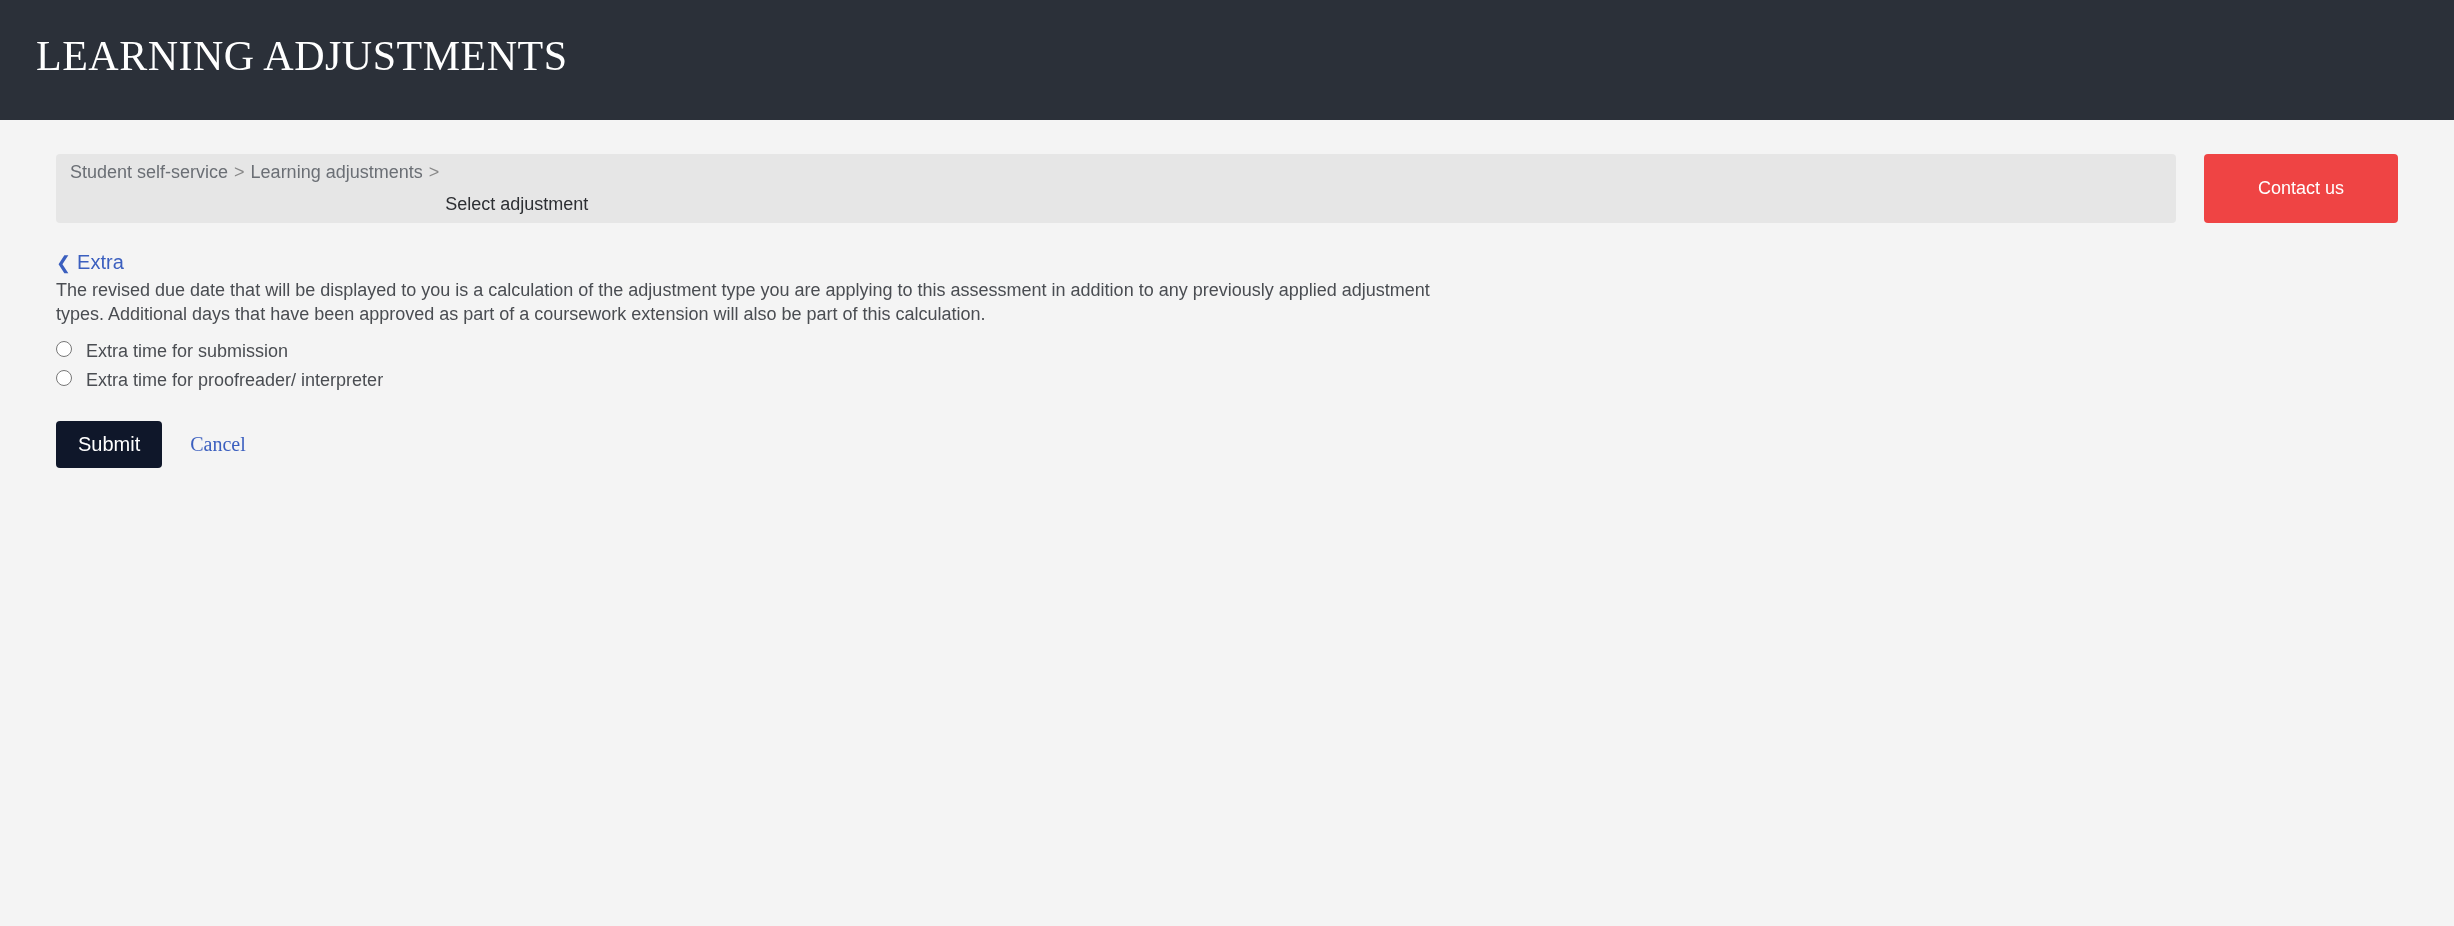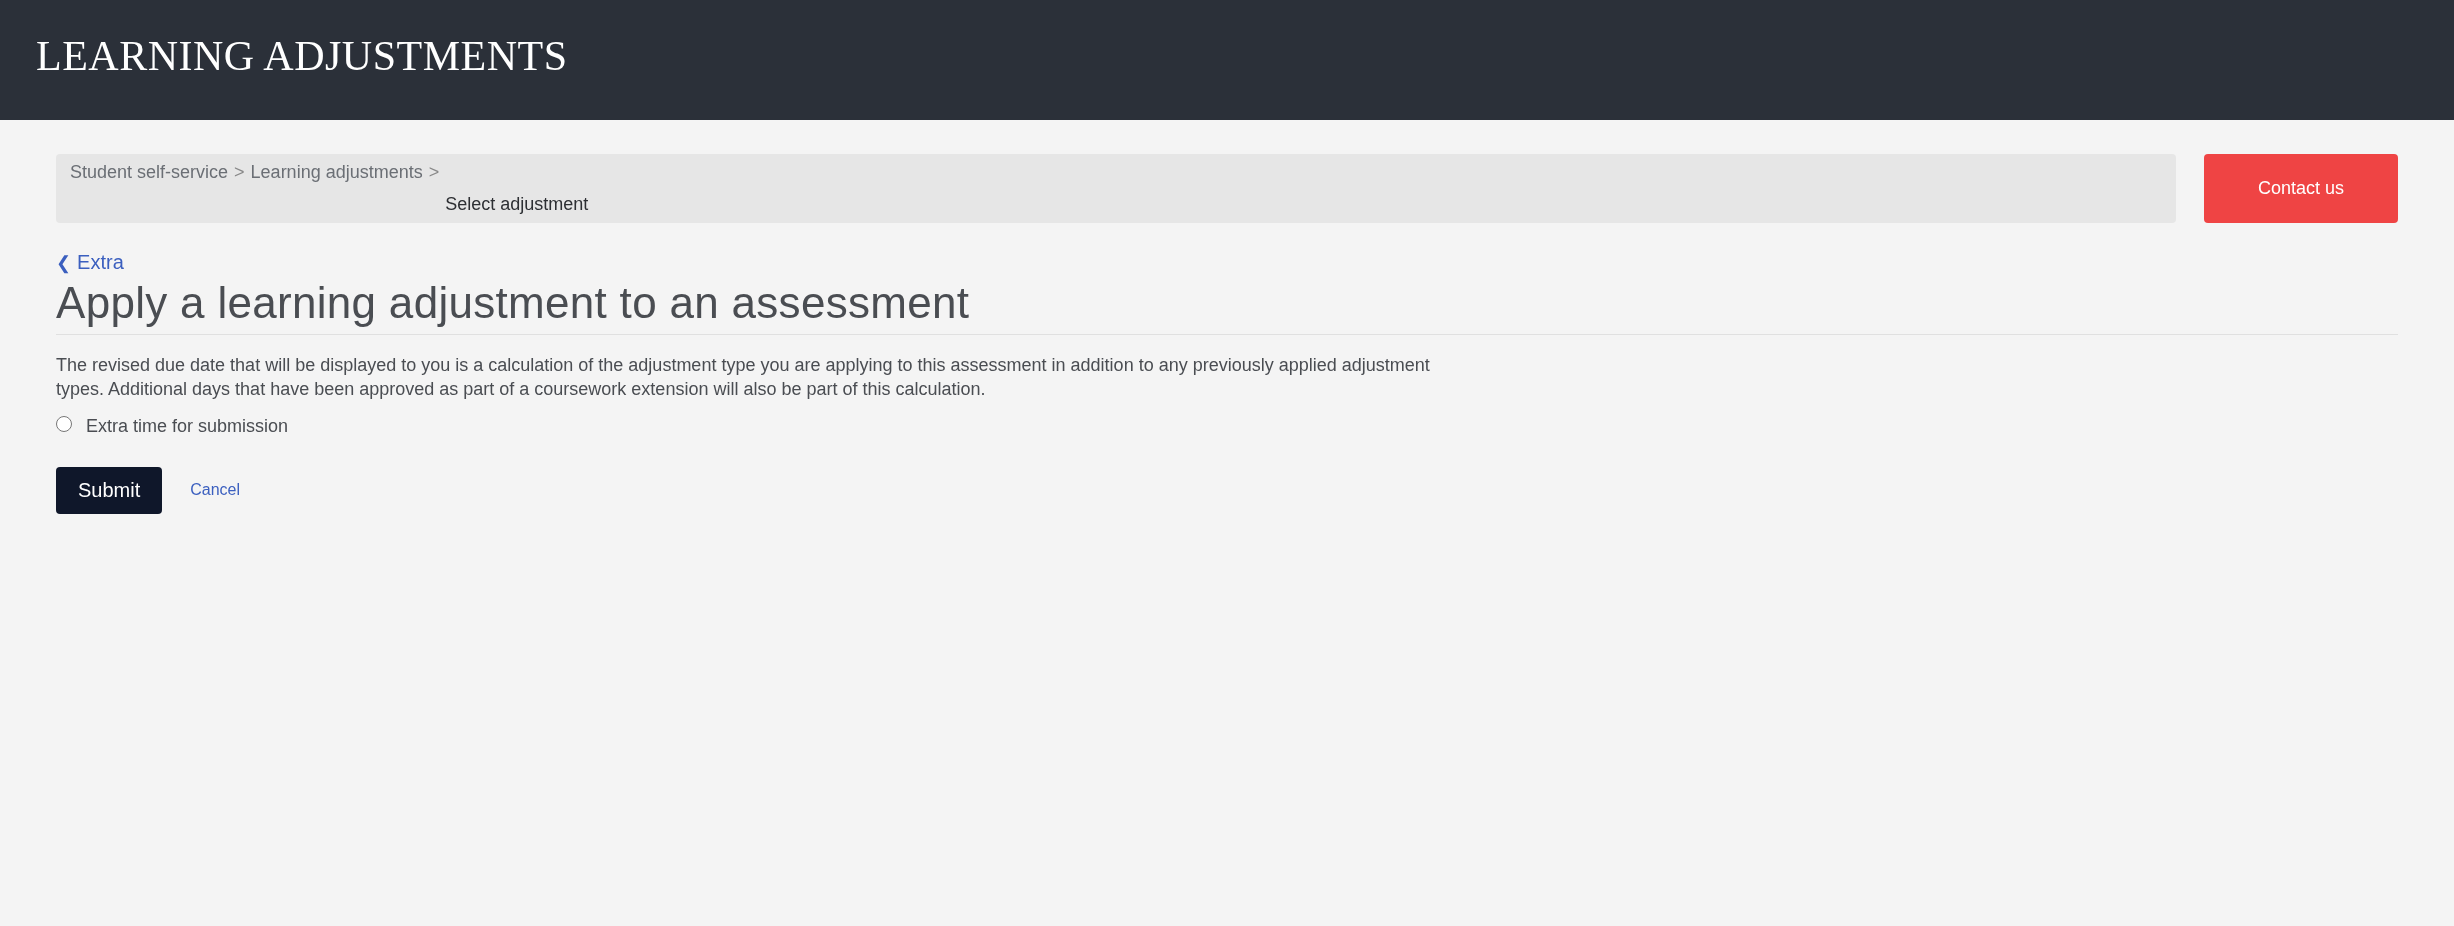--- a/index.html
+++ b/index.html
@@ -113,22 +113,23 @@
     background: #0f172a;
     color: #fff;
     border: none;
     border-radius: 4px;
     padding: 12px 22px;
     font-size: 20px;
     cursor: pointer;
   }
   .cancel-link {
     color: #3b5fbf;
-    font-size: 16px;
+    font-size: 20px;
     cursor: pointer;
+    font-family: Liberation Serif, serif;
   }
 </style>
 </head>
 <body>
 
 <div class="header">
   <h1>LEARNING ADJUSTMENTS</h1>
 </div>
 
 <div class="content-wrap">
@@ -142,28 +143,31 @@
       <span class="current">Select adjustment</span>
     </nav>
     <button class="contact-btn">Contact us</button>
   </div>
 
   <a class="back-link">
     <span class="chev">❮</span>
     <span>Extra</span>
   </a>
 
-  <h2 class="page-title">Apply a learning adjustment to an assessment</h2>
 
   <p class="para">The revised due date that will be displayed to you is a calculation of the adjustment type you are applying to this assessment in addition to any previously applied adjustment types. Additional days that have been approved as part of a coursework extension will also be part of this calculation.</p>
 
 
   <div class="radio-row">
     <input type="radio" name="adj" id="opt0" style="">
     <label for="opt0">Extra time for submission</label>
+  </div>
+  <div class="radio-row">
+    <input type="radio" name="adj" id="opt1" style="">
+    <label for="opt1">Extra time for proofreader/ interpreter</label>
   </div>
 
   <div class="actions">
     <button class="submit-btn">Submit</button>
     <a class="cancel-link">Cancel</a>
   </div>
 
 </div>
 
 </body></html>

